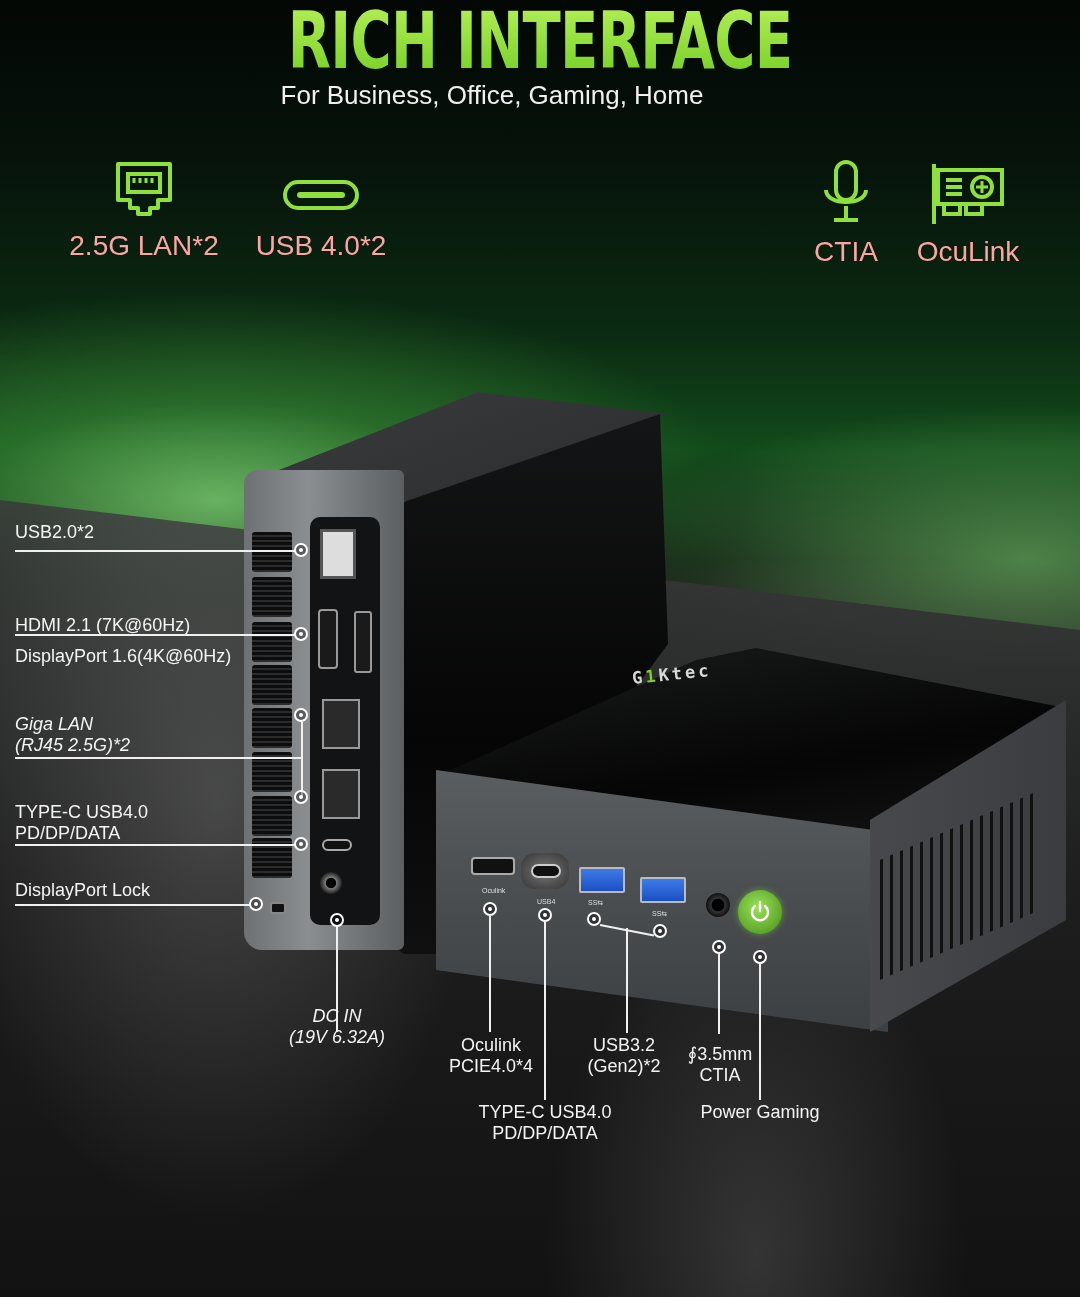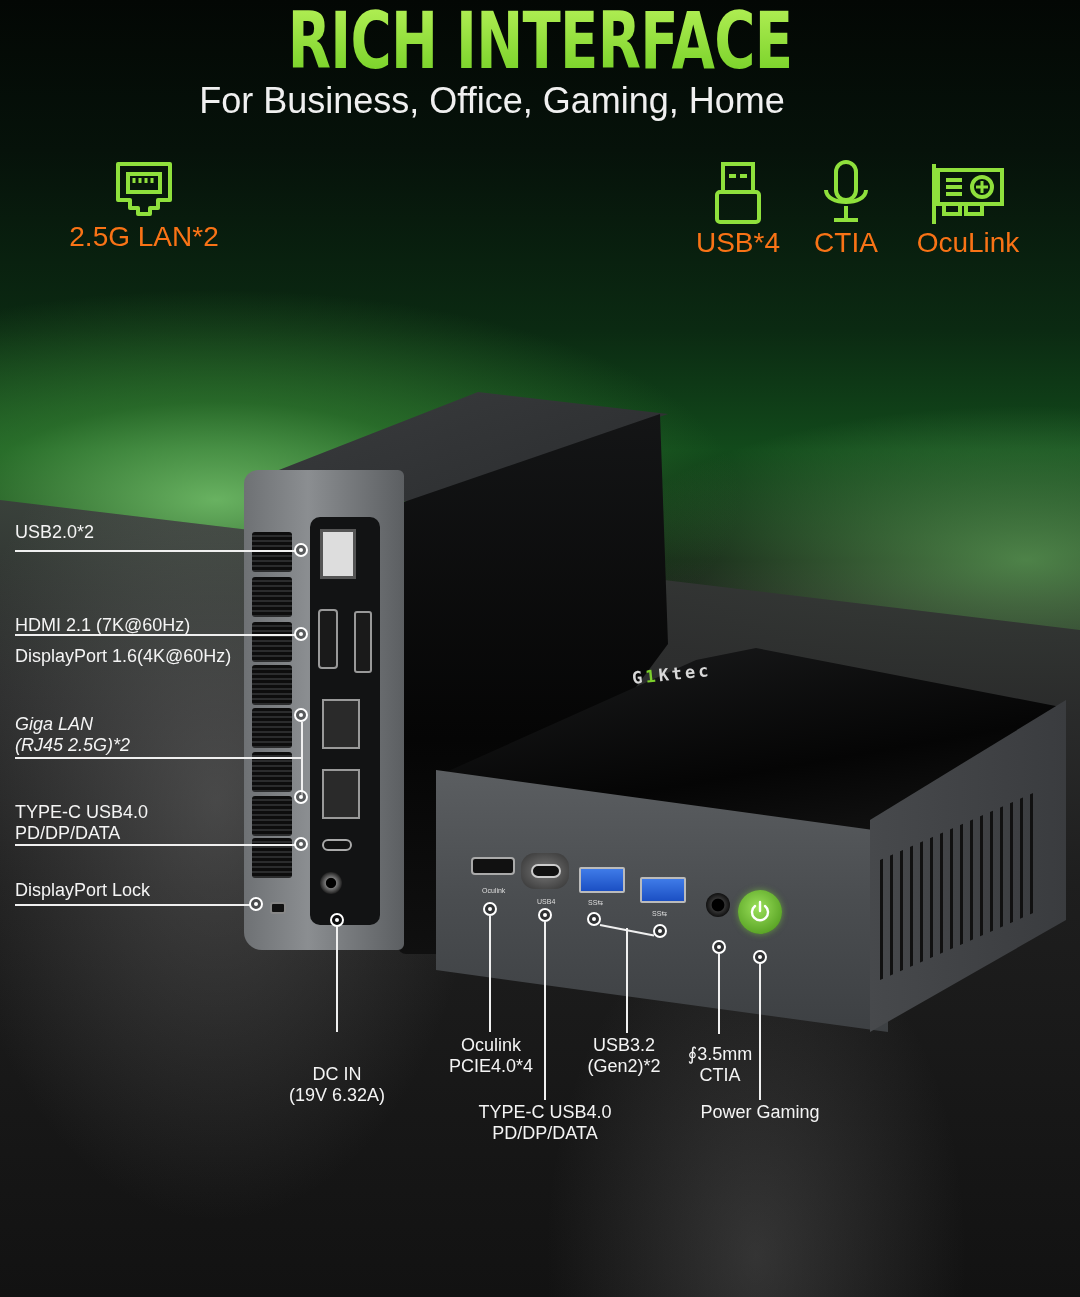--- a/index.html
+++ b/index.html
@@ -27,28 +27,28 @@
     position: absolute; top: -4px; left: 0; width: 1080px; text-align: center;
     font-family: "DejaVu Sans", sans-serif; font-weight: bold;
     font-size: 78px; letter-spacing: -1px;
     color: #8fe03c;
     transform: scaleX(0.72);
     background: linear-gradient(180deg, #b9f25a, #6fcd22);
     -webkit-background-clip: text; background-clip: text; -webkit-text-fill-color: transparent;
   }
   .subtitle {
     position: absolute; top: 80px; left: 0; width: 984px; text-align: center;
-    font-size: 36px; color: #f0f0f0;
+    font-size: 26px; color: #f0f0f0;
   }
 
   
   .icon-row { position: absolute; top: 160px; left: 0; width: 1080px; height: 130px; }
   .feature { position: absolute; top: 0; text-align: center; }
   .feature svg { display: block; margin: 0 auto; }
-  .feature .lbl { display: block; font-size: 28px; color: #f97316; white-space: nowrap; margin-top: 1px; }
+  .feature .lbl { display: block; font-size: 28px; color: #fca5a5; white-space: nowrap; margin-top: 10px; }
 
   
   .tower {
     position: absolute; left: 244px; top: 470px; width: 160px; height: 480px;
     background: linear-gradient(90deg, #6e7174, #8b8e91 40%, #5c5f62);
     border-radius: 14px 6px 6px 18px;
   }
   .tower-top {
     position: absolute; left: 248px; top: 392px; width: 420px; height: 110px;
     background: linear-gradient(160deg, #3a3c3e, #2a2c2e);
@@ -122,28 +122,26 @@
 
 <div class="icon-row">
   <div class="feature" style="left:64px;width:160px;">
     <svg width="60" height="60" viewBox="0 0 60 60">
       <path d="M4 4 H56 V40 H44 V48 H36 V54 H24 V48 H16 V40 H4 Z" fill="none" stroke="#8fe03c" stroke-width="4" stroke-linejoin="round"></path>
       <rect x="14" y="14" width="32" height="18" fill="none" stroke="#8fe03c" stroke-width="4"></rect>
       <path d="M20 18v5M26 18v5M32 18v5M38 18v5" stroke="#8fe03c" stroke-width="3"></path>
     </svg>
     <span class="lbl">2.5G LAN*2</span>
   </div>
-  <div class="feature" style="left:690px;width:96px;">
-    <svg width="50" height="66" viewBox="0 0 50 66">
-      <rect x="10" y="4" width="30" height="28" fill="none" stroke="#8fe03c" stroke-width="4"></rect>
-      <rect x="16" y="14" width="7" height="4" fill="#8fe03c"></rect>
-        <rect x="27" y="14" width="7" height="4" fill="#8fe03c"></rect>
-      <rect x="4" y="32" width="42" height="30" rx="3" fill="none" stroke="#8fe03c" stroke-width="4"></rect>
-    </svg>
-    <span class="lbl">USB*4</span>
+  <div class="feature" style="left:246px;width:150px;">
+    <svg width="80" height="60" viewBox="0 0 80 60">
+      <rect x="4" y="22" width="72" height="26" rx="13" fill="none" stroke="#8fe03c" stroke-width="4"></rect>
+      <rect x="16" y="32" width="48" height="6" rx="3" fill="#8fe03c"></rect>
+    </svg>
+    <span class="lbl">USB 4.0*2</span>
   </div>
   <div class="feature" style="left:806px;width:80px;">
     <svg width="56" height="66" viewBox="0 0 56 66">
       <rect x="18" y="2" width="20" height="38" rx="10" fill="none" stroke="#8fe03c" stroke-width="4"></rect>
       <path d="M8 30 C8 46 48 46 48 30" fill="none" stroke="#8fe03c" stroke-width="4"></path>
       <path d="M28 46 V58 M16 60 H40" stroke="#8fe03c" stroke-width="4"></path>
     </svg>
     <span class="lbl">CTIA</span>
   </div>
   <div class="feature" style="left:904px;width:128px;">
@@ -221,21 +219,21 @@
 <div class="callout" style="left:15px;top:802px;"><span>TYPE-C USB4.0</span><br><span>PD/DP/DATA</span></div>
 <div class="hline" style="left:15px;top:844px;width:280px;"></div>
 <div class="dot" style="left:294px;top:837px;"></div>
 
 <div class="callout" style="left:15px;top:880px;"><span>DisplayPort Lock</span></div>
 <div class="hline" style="left:15px;top:904px;width:236px;"></div>
 <div class="dot" style="left:249px;top:897px;"></div>
 
 <div class="dot" style="left:330px;top:913px;"></div>
 <div class="vline" style="left:336px;top:927px;height:105px;"></div>
-<div class="callout center" style="left:280px;top:1064px;width:114px;"><span>DC IN</span><br><span>(19V 6.32A)</span></div>
+<div class="callout center" style="left:280px;top:1006px;width:114px;font-style:italic;"><span>DC IN</span><br><span>(19V 6.32A)</span></div>
 
 <div class="dot" style="left:483px;top:902px;"></div>
 <div class="vline" style="left:489px;top:916px;height:116px;"></div>
 <div class="callout center" style="left:436px;top:1035px;width:110px;"><span>Oculink</span><br><span>PCIE4.0*4</span></div>
 
 <div class="dot" style="left:538px;top:908px;"></div>
 <div class="vline" style="left:544px;top:922px;height:178px;"></div>
 <div class="callout center" style="left:470px;top:1102px;width:150px;"><span>TYPE-C USB4.0</span><br><span>PD/DP/DATA</span></div>
 
 <div class="dot" style="left:587px;top:912px;"></div>

